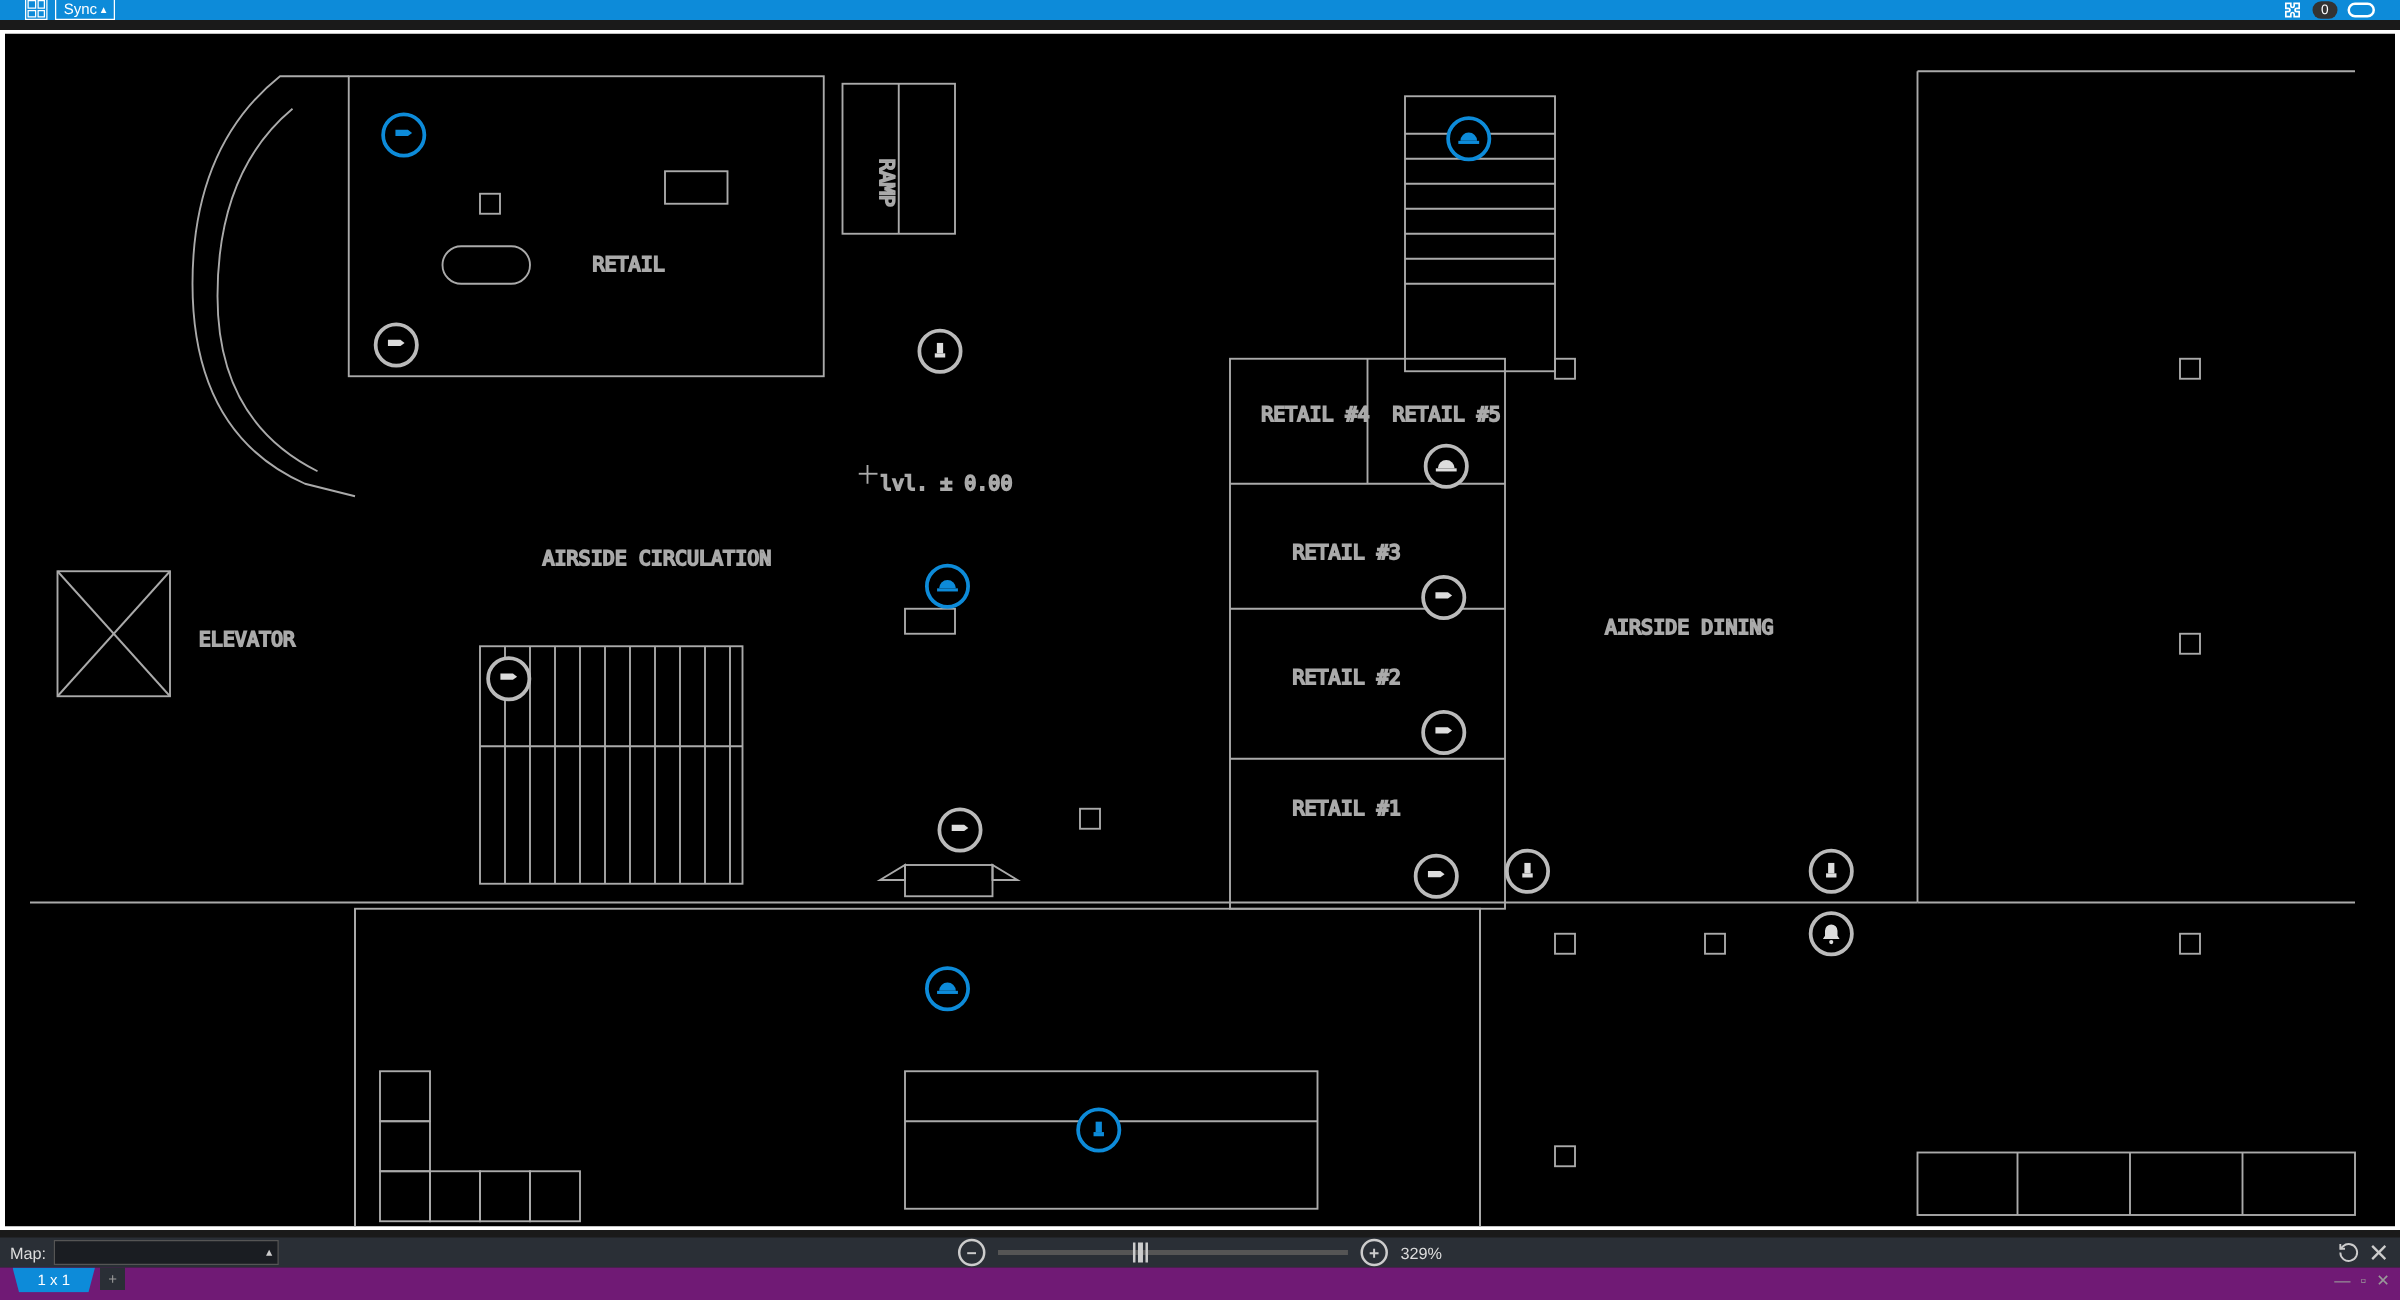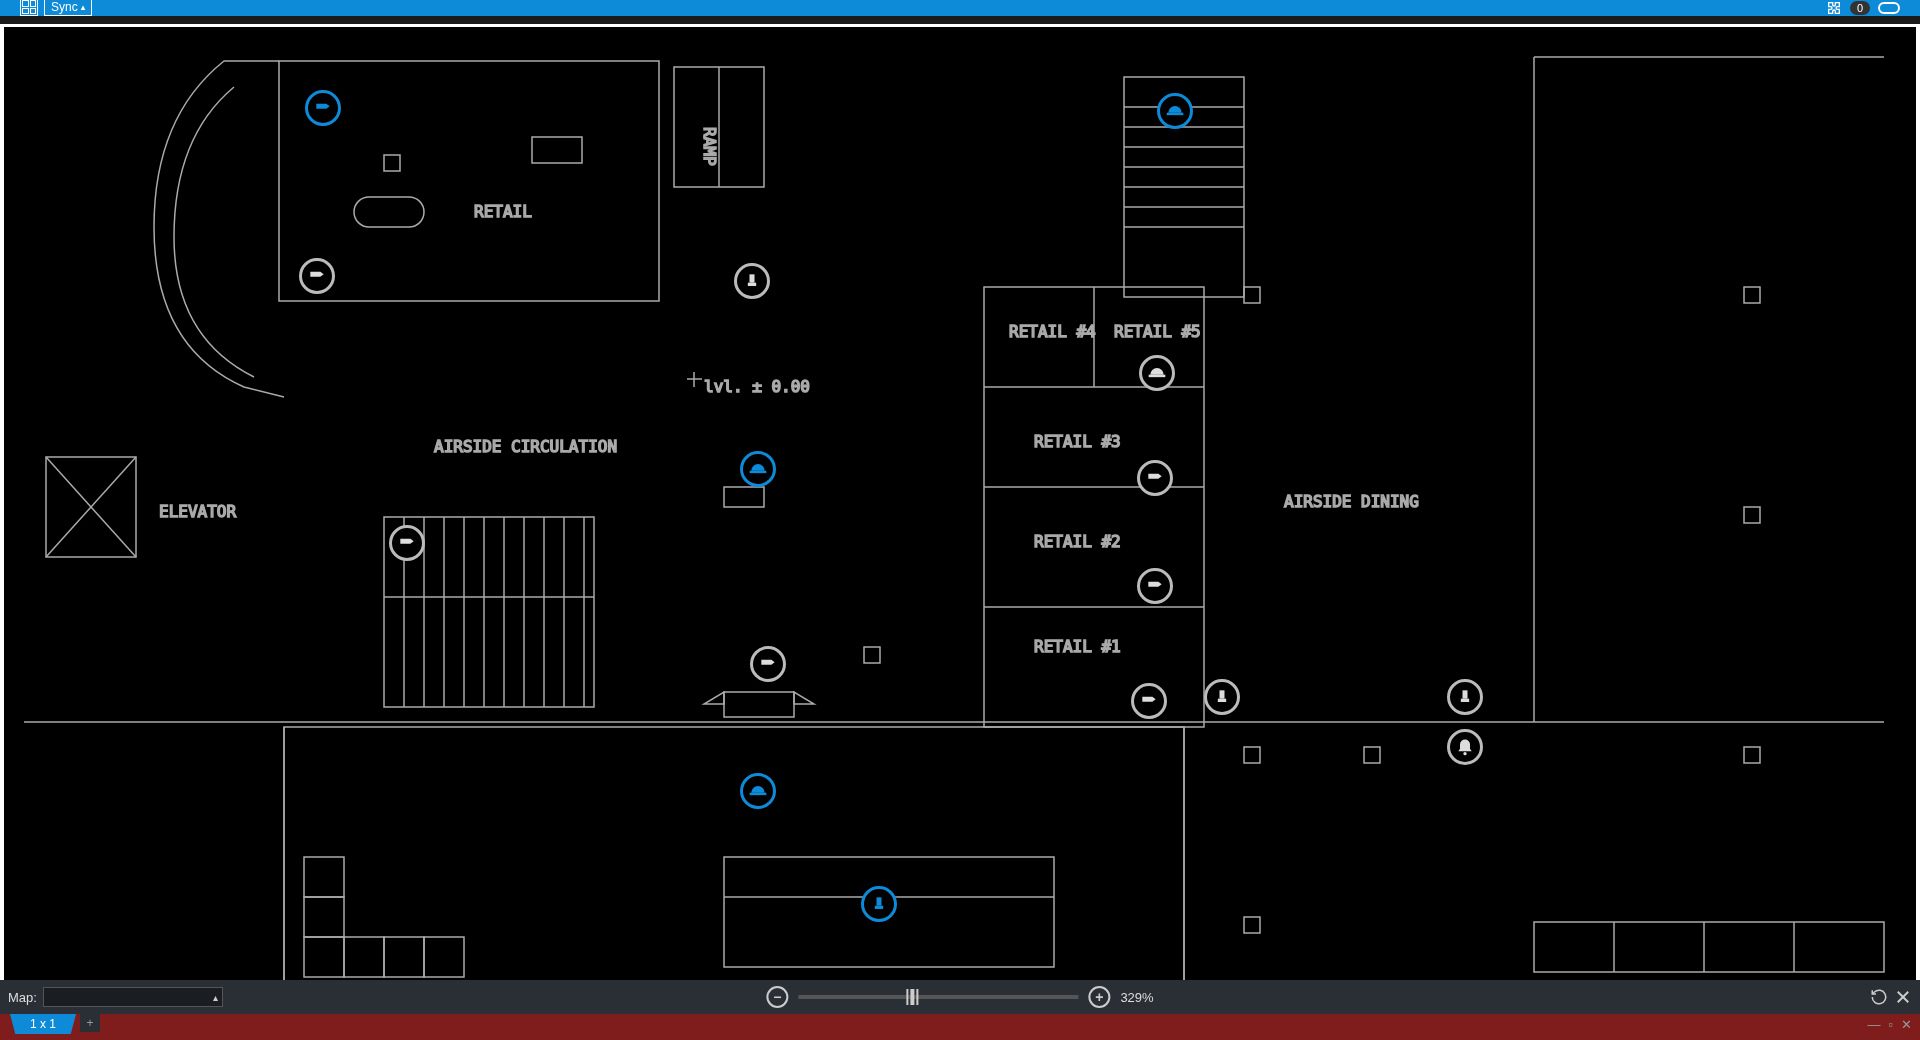--- a/index.html
+++ b/index.html
@@ -73,21 +73,21 @@
 }
 .floorplan {
   position: absolute;
   inset: 0;
 }
 
 
 .bottom-bar {
   position: absolute;
   bottom: 26px; left: 0; right: 0;
-  height: 34px;
+  height: 24px;
   background: #2a2f36;
   display: flex;
   align-items: center;
   padding: 0 8px;
   justify-content: space-between;
 }
 .map-select-wrap { display: flex; align-items: center; gap: 6px; }
 .map-label { font-size: 13px; color: #ddd; }
 .map-select {
   width: 180px; height: 20px;
@@ -144,21 +144,21 @@
 .refresh-icon, .close-icon {
   width: 18px; height: 18px;
   cursor: pointer;
 }
 
 
 .tab-bar {
   position: absolute;
   bottom: 0; left: 0; right: 0;
   height: 26px;
-  background: #7f1d1d;
+  background: #701a75;
   display: flex;
   align-items: flex-start;
   padding-left: 10px;
   justify-content: space-between;
 }
 .tabs-left { display: flex; align-items: flex-start; }
 .tab {
   background: #0d8bd9;
   color: #fff;
   font-size: 12px;

